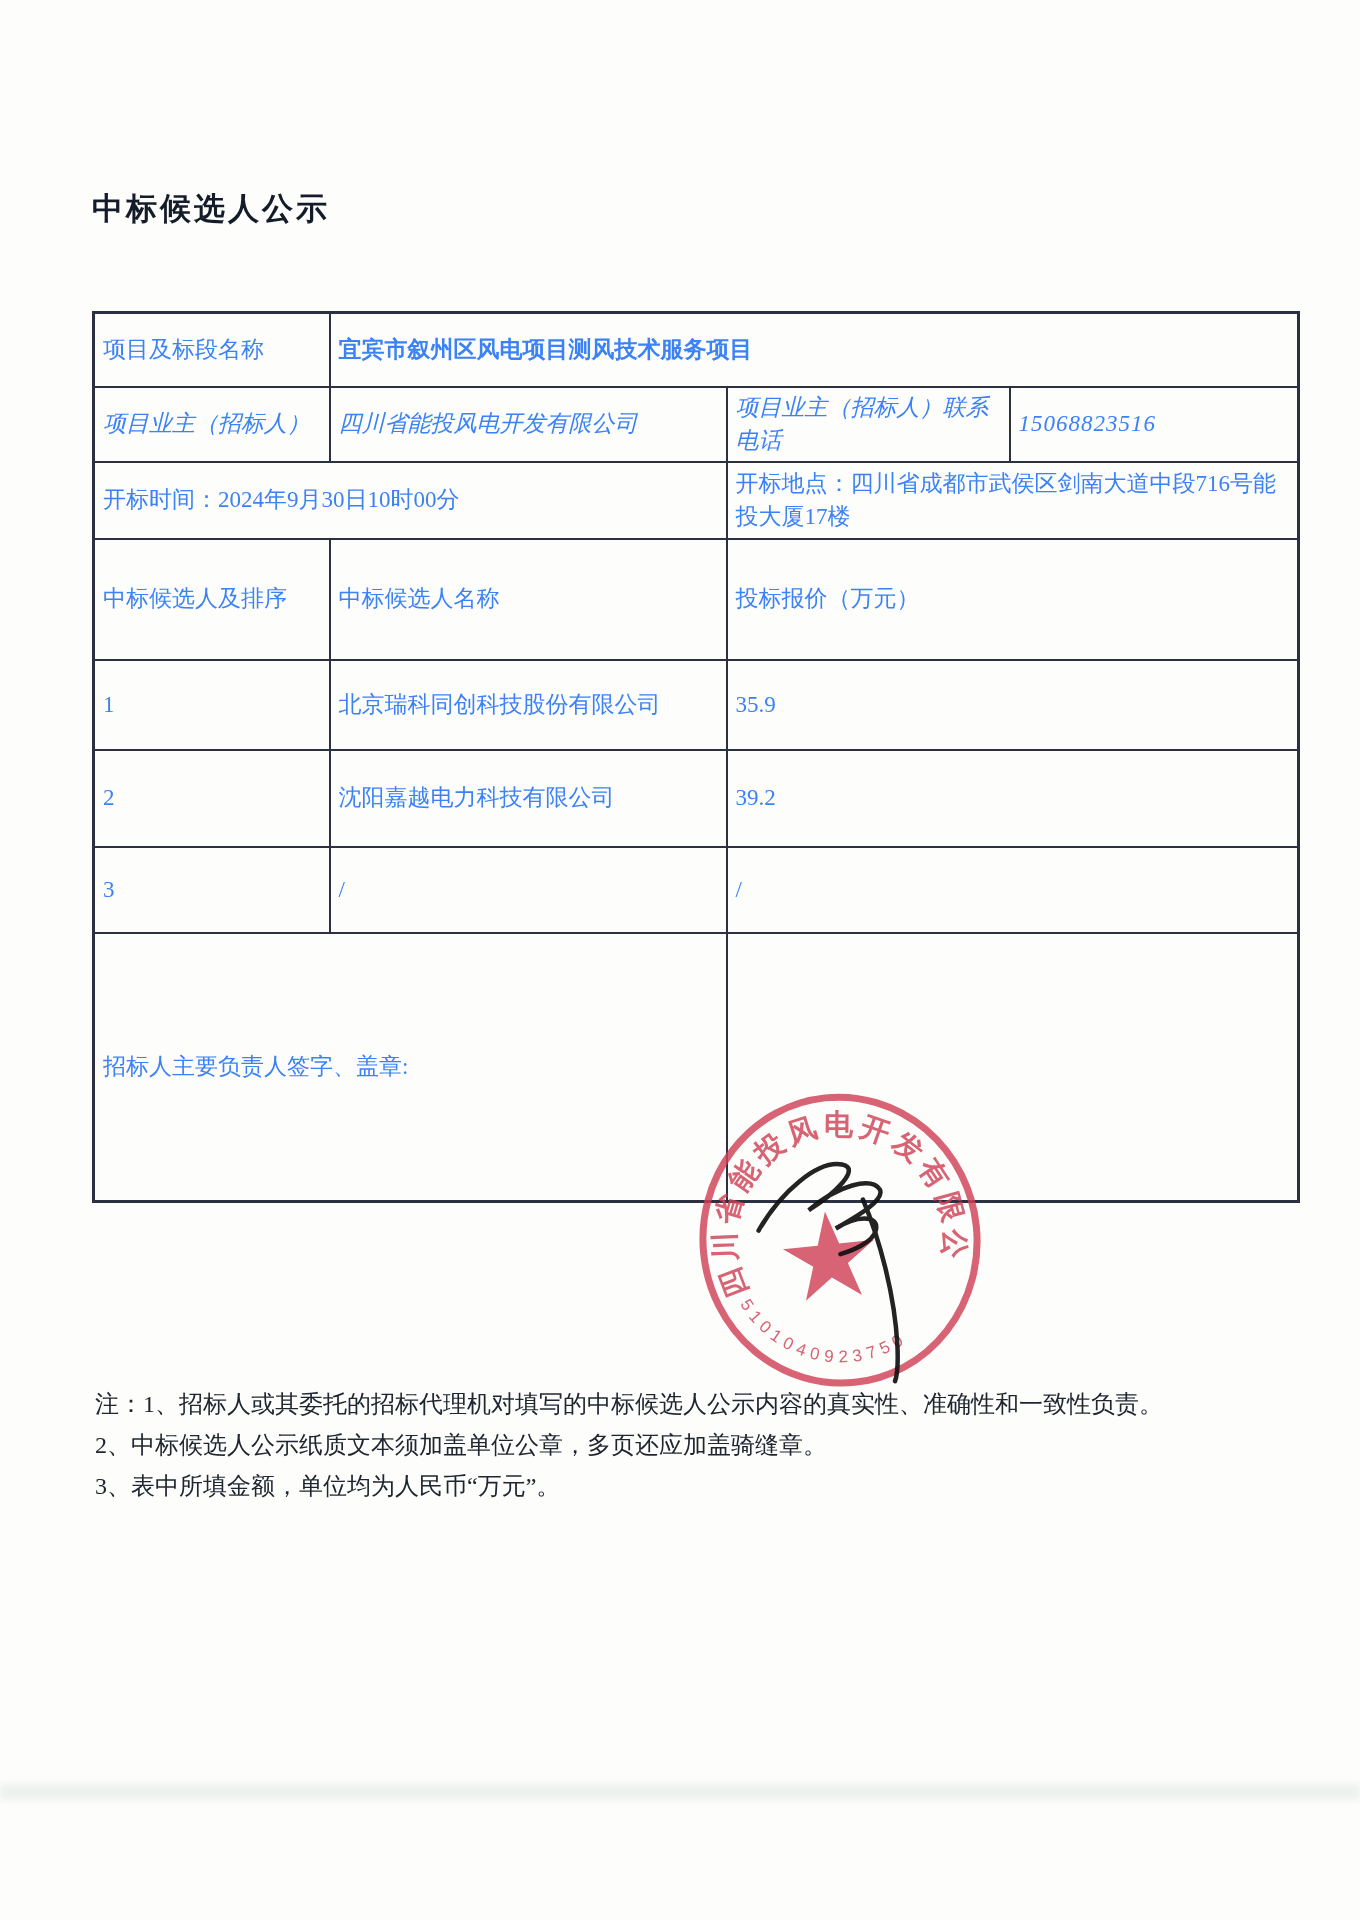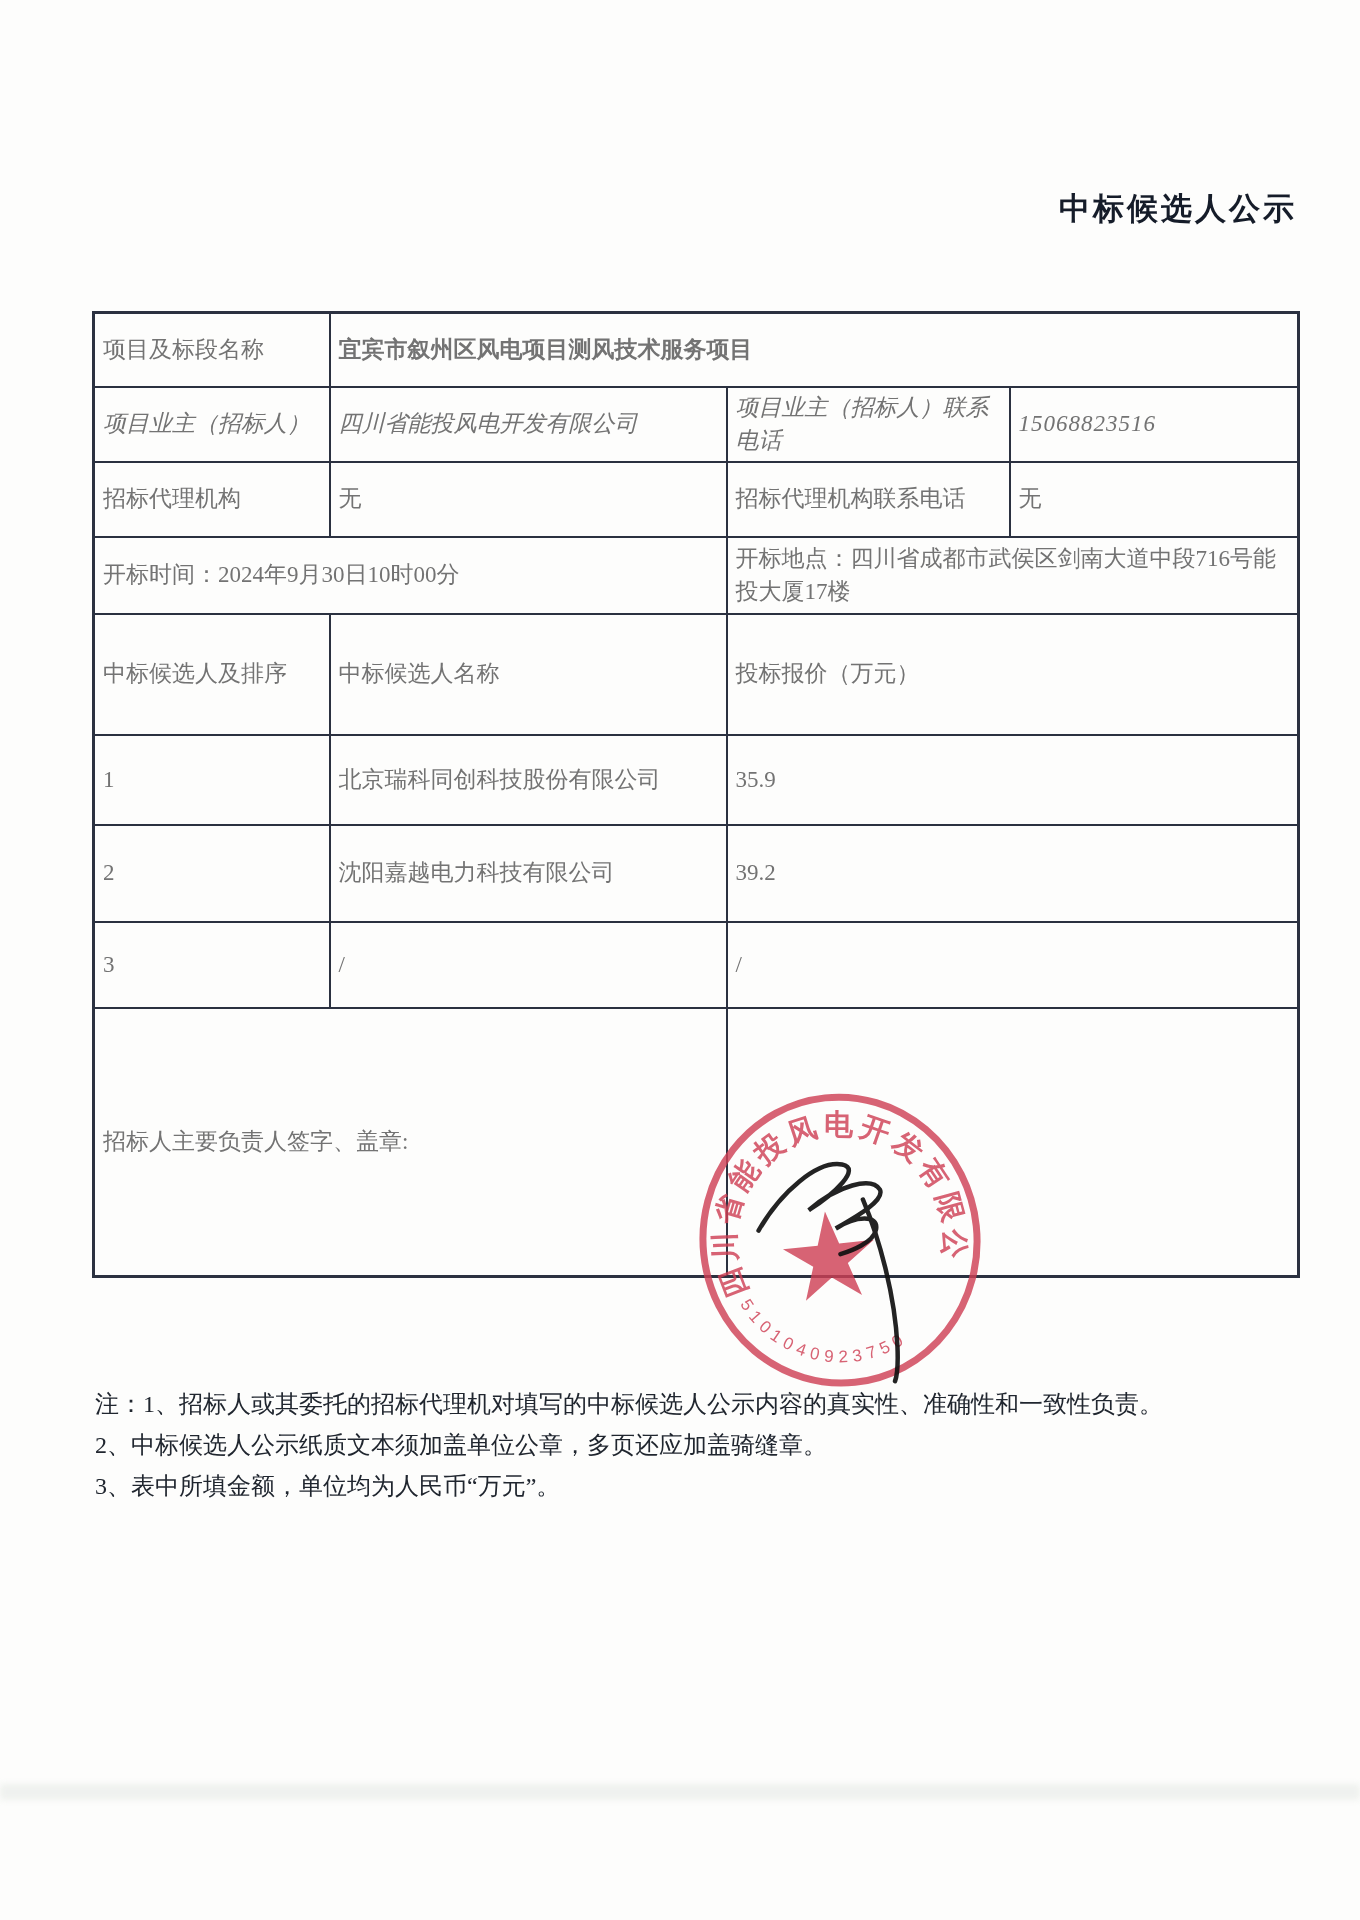--- a/index.html
+++ b/index.html
@@ -3,32 +3,32 @@
 <meta charset="utf-8">
 <style>
   html,body{margin:0;padding:0;}
   body{
     width:1360px;height:1920px;position:relative;background:#ffffff;
     font-family:"Liberation Serif", serif;color:#1d2330;
   }
   .page{position:absolute;left:0;top:0;width:1360px;height:1920px;background:#fdfdfc;overflow:hidden;}
   .doc-title{
     position:absolute;left:92px;top:188px;width:1205px;margin:0;
-    text-align:right;font-family:"Liberation Sans", sans-serif;
+    text-align:left;font-family:"Liberation Sans", sans-serif;
     font-size:31px;font-weight:bold;letter-spacing:3px;color:#151c29;
   }
   table.doc-table{
     position:absolute;left:92px;top:311px;width:1205px;
     border-collapse:collapse;table-layout:fixed;
     border:3px solid #2b3140;
   }
   table.doc-table td{
     border:2px solid #2b3140;
     font-size:23px;line-height:1.45;
-    padding:2px 8px;color:#737373;
+    padding:2px 8px;color:#3b82f6;
     vertical-align:middle;
     overflow:hidden;
   }
   td.center{text-align:left;}
   td.bold{font-weight:bold;}
   td.small{font-size:21px;letter-spacing:0;}
   td.num{font-size:24px;letter-spacing:1px;}
   td.tight{padding:2px 4px;}
   tr.r1{height:74px;} tr.r2{height:75px;font-style:italic;} tr.r3{height:75px;}
   tr.r4{height:77px;} tr.r5{height:72px;} tr.r6{height:121px;}
@@ -58,26 +58,20 @@
     <tbody>
       <tr class="r1">
         <td>项目及标段名称</td>
         <td colspan="3" class="center bold">宜宾市叙州区风电项目测风技术服务项目</td>
       </tr>
       <tr class="r2">
         <td>项目业主（招标人）</td>
         <td>四川省能投风电开发有限公司</td>
         <td class="tight">项目业主（招标人）联系电话</td>
         <td class="num tight">15068823516</td>
-      </tr>
-      <tr class="r3">
-        <td>招标代理机构</td>
-        <td>无</td>
-        <td class="tight">招标代理机构联系电话</td>
-        <td class="tight">无</td>
       </tr>
       <tr class="r4">
         <td colspan="2">开标时间：2024年9月30日10时00分</td>
         <td colspan="2">开标地点：四川省成都市武侯区剑南大道中段716号能投大厦17楼</td>
       </tr>
       <tr class="r6">
         <td class="center">中标候选人及排序</td>
         <td class="center">中标候选人名称</td>
         <td colspan="2" class="center">投标报价（万元）</td>
       </tr>

